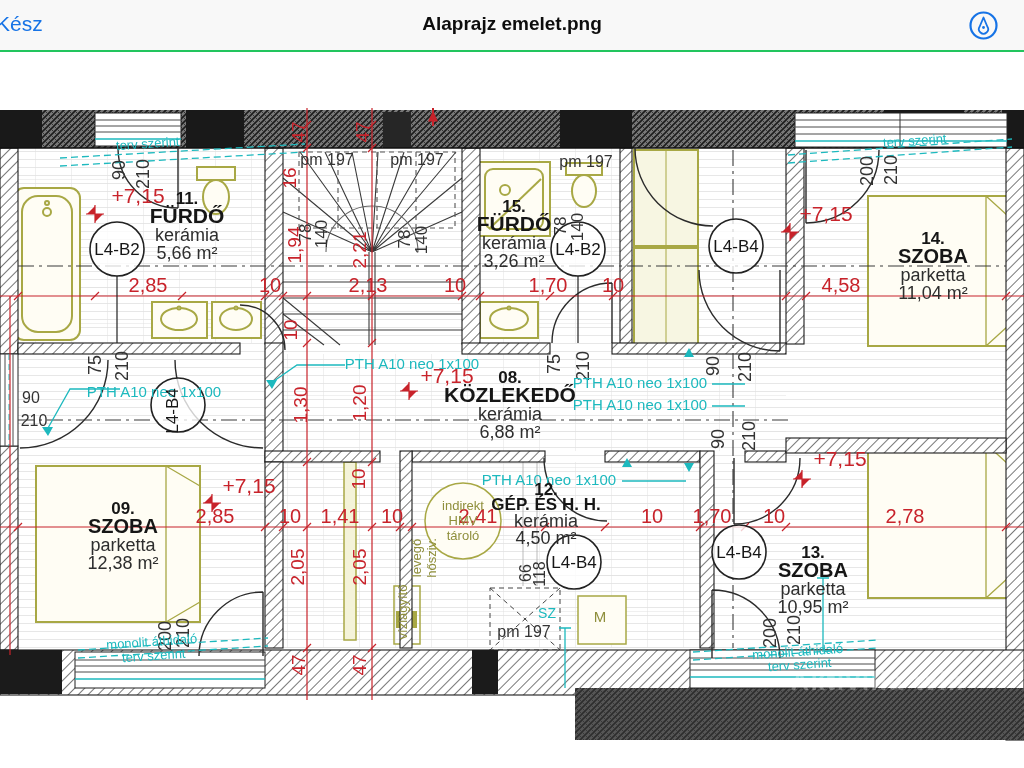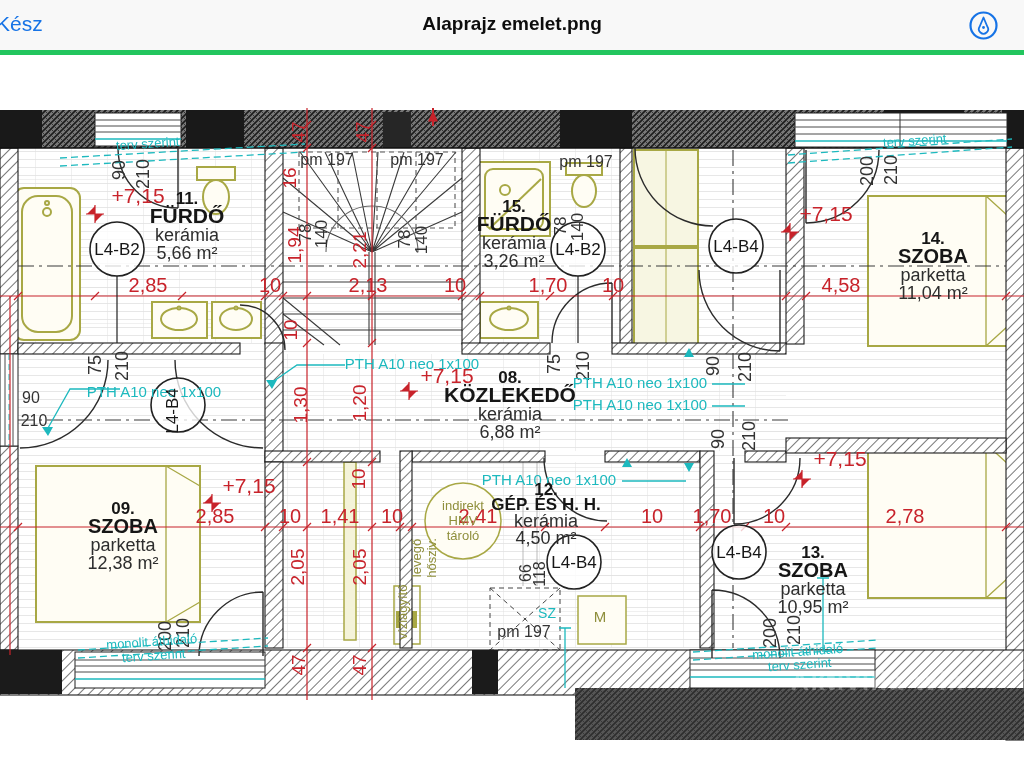--- a/index.html
+++ b/index.html
@@ -1,18 +1,18 @@
 <!DOCTYPE html>
 <html><head>
 <meta charset="utf-8">
 <style>
   html,body{margin:0;padding:0;background:#fff;width:1024px;height:768px;overflow:hidden;
     font-family:"Liberation Sans",sans-serif;}
   .topbar{position:absolute;left:0;top:0;width:1024px;height:50px;background:#f8f8f8;
-    border-bottom:5px solid #22c55e;z-index:10;}
+    border-bottom:2px solid #22c55e;z-index:10;}
   .done-btn{position:absolute;left:-4px;top:12px;font-size:21px;color:#1673e6;cursor:pointer;}
   .bar-title{position:absolute;left:0;right:0;top:13px;text-align:center;font-size:19px;
     font-weight:bold;color:#0d0d0d;}
   .markup-btn{position:absolute;right:25px;top:10px;width:31px;height:31px;cursor:pointer;}
   .plan-wrap{position:absolute;left:0;top:0;width:1024px;height:768px;}
   
   text.lbl{font-family:"Liberation Sans",sans-serif;text-anchor:middle;fill:#222;}
   text.red{fill:#c8232b;}
   text.teal{fill:#1db9be;}
   text.olive{fill:#8f8f3c;}

